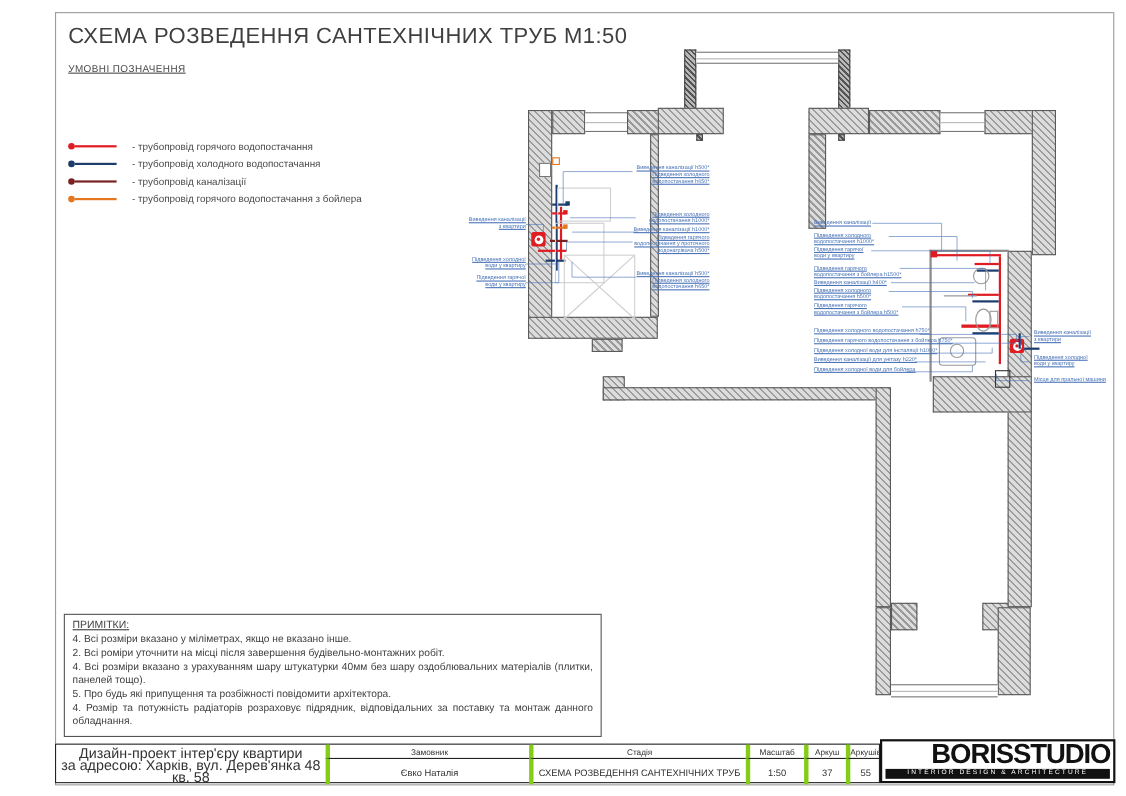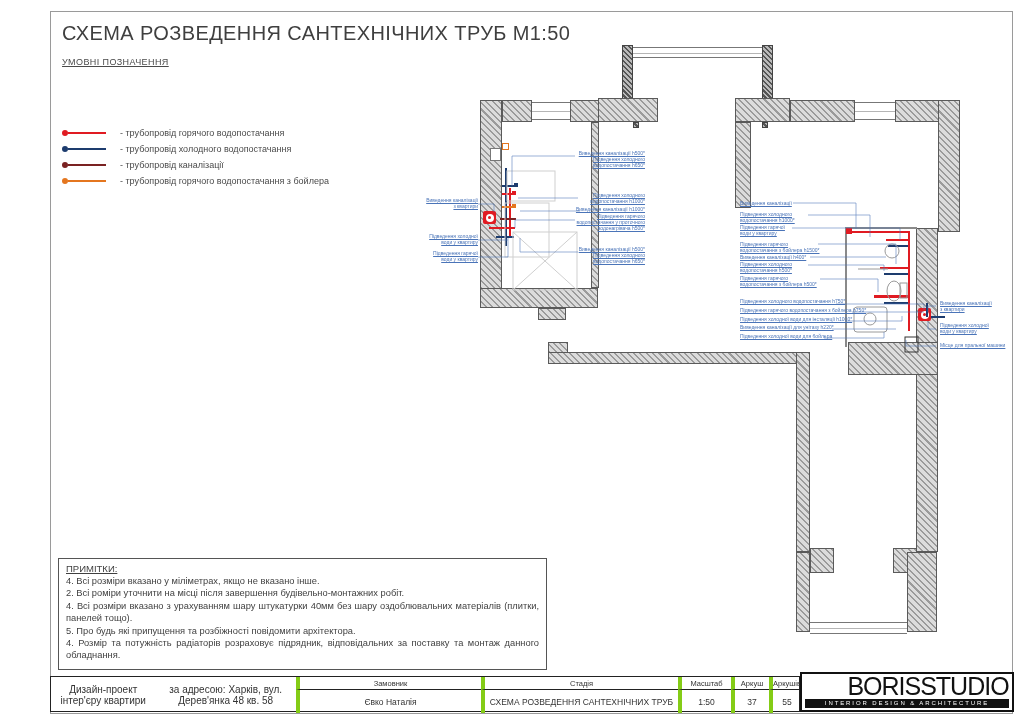--- a/index.html
+++ b/index.html
@@ -33,26 +33,26 @@
   .ann.r{text-align:right;}
   
   #notes{left:58px;top:558px;width:489px;height:112px;border:1px solid #555;padding:4px 7px;box-sizing:border-box;}
   #notes .nh{font-size:9.5px;text-decoration:underline;color:#3f3f3f;margin-bottom:1px;}
   #notes .ni{font-size:9.3px;line-height:12.4px;color:#3f3f3f;text-align:justify;}
   
   #tblock{left:50px;top:676px;width:750px;height:36px;display:grid;
           grid-template-columns:245px 185px 197px 53px 38px 32px;
           grid-template-rows:12px 24px;border:1px solid #222;box-sizing:border-box;background:#fff;}
   #tblock>div{border-left:4px solid #84cc16;border-top:1px solid #222;display:flex;align-items:center;justify-content:center;overflow:hidden;}
-  #tblock .c1{grid-row:1/3;grid-column:1;border-left:none;border-top:none;flex-direction:row;font-size:10px;line-height:11px;text-align:center;color:#333;}
+  #tblock .c1{grid-row:1/3;grid-column:1;border-left:none;border-top:none;flex-direction:column;font-size:13px;line-height:11px;text-align:center;color:#333;}
   #tblock .hd{font-size:7.5px;color:#333;border-top:none;}
   #tblock .vl{font-size:8.5px;color:#333;}
   
   #logo{left:800px;top:672px;width:214px;height:40px;border:2px solid #111;background:#fff;box-sizing:border-box;text-align:center;}
-  #logo .big{font-size:25px;font-weight:400;letter-spacing:-1px;line-height:25px;color:#111;white-space:nowrap;margin-left:42px;}
+  #logo .big{font-size:25px;font-weight:700;letter-spacing:-1px;line-height:25px;color:#111;white-space:nowrap;margin-left:42px;}
   #logo .bar{margin:0 3px;background:#111;color:#fff;font-size:6px;letter-spacing:1.9px;line-height:9px;height:9px;white-space:nowrap;}
 </style>
 </head>
 <body>
 
 <div class="abs" id="frame"></div>
 
 <div class="abs" id="title">СХЕМА РОЗВЕДЕННЯ САНТЕХНІЧНИХ ТРУБ М1:50</div>
 <div class="abs" id="legend-head">УМОВНІ ПОЗНАЧЕННЯ</div>
 

